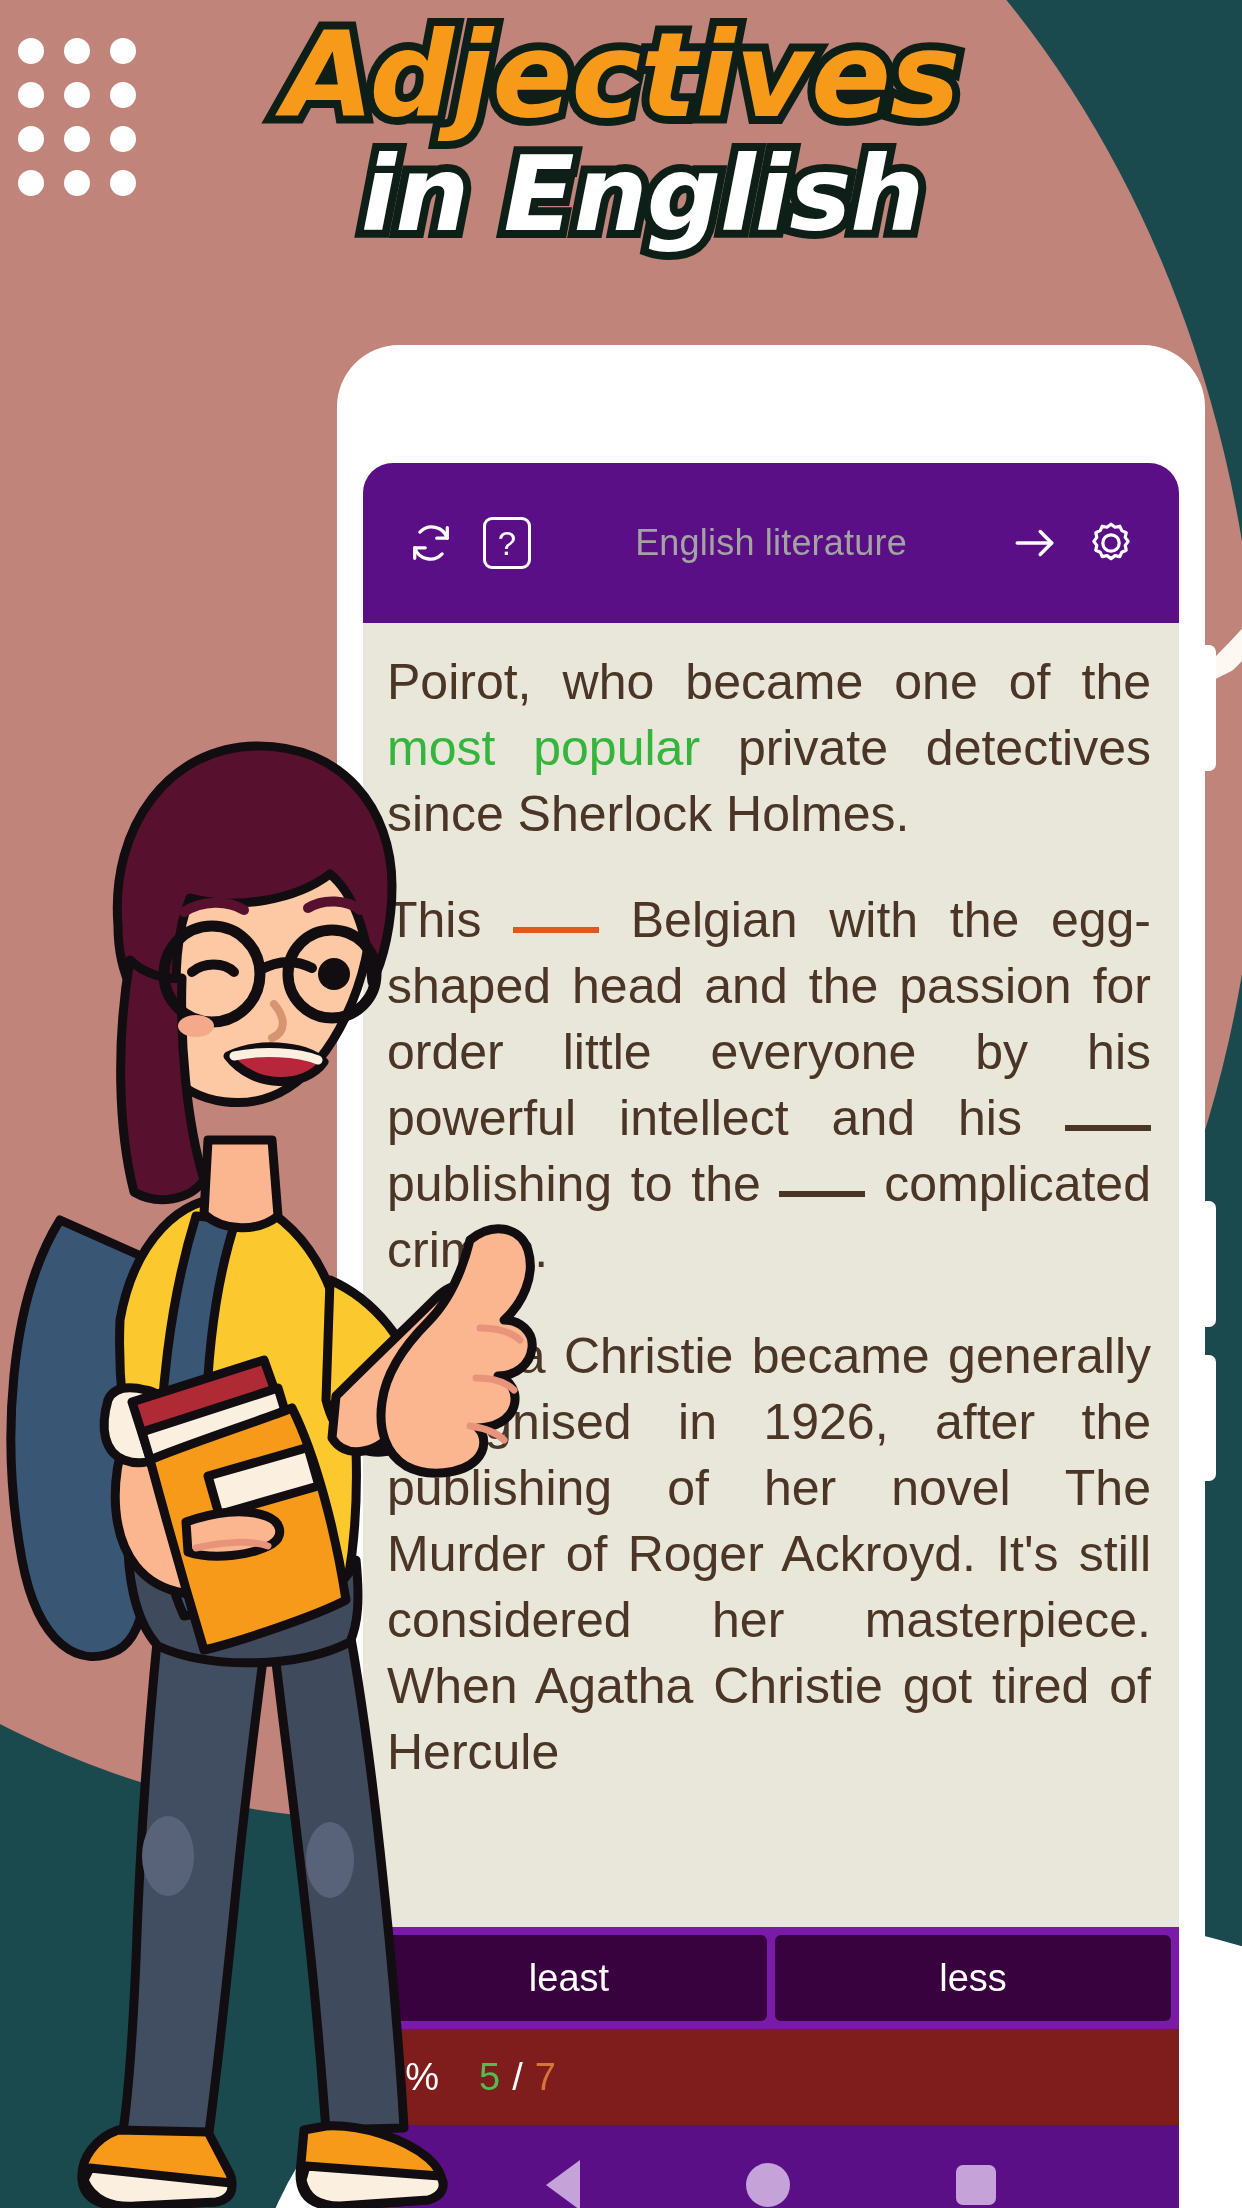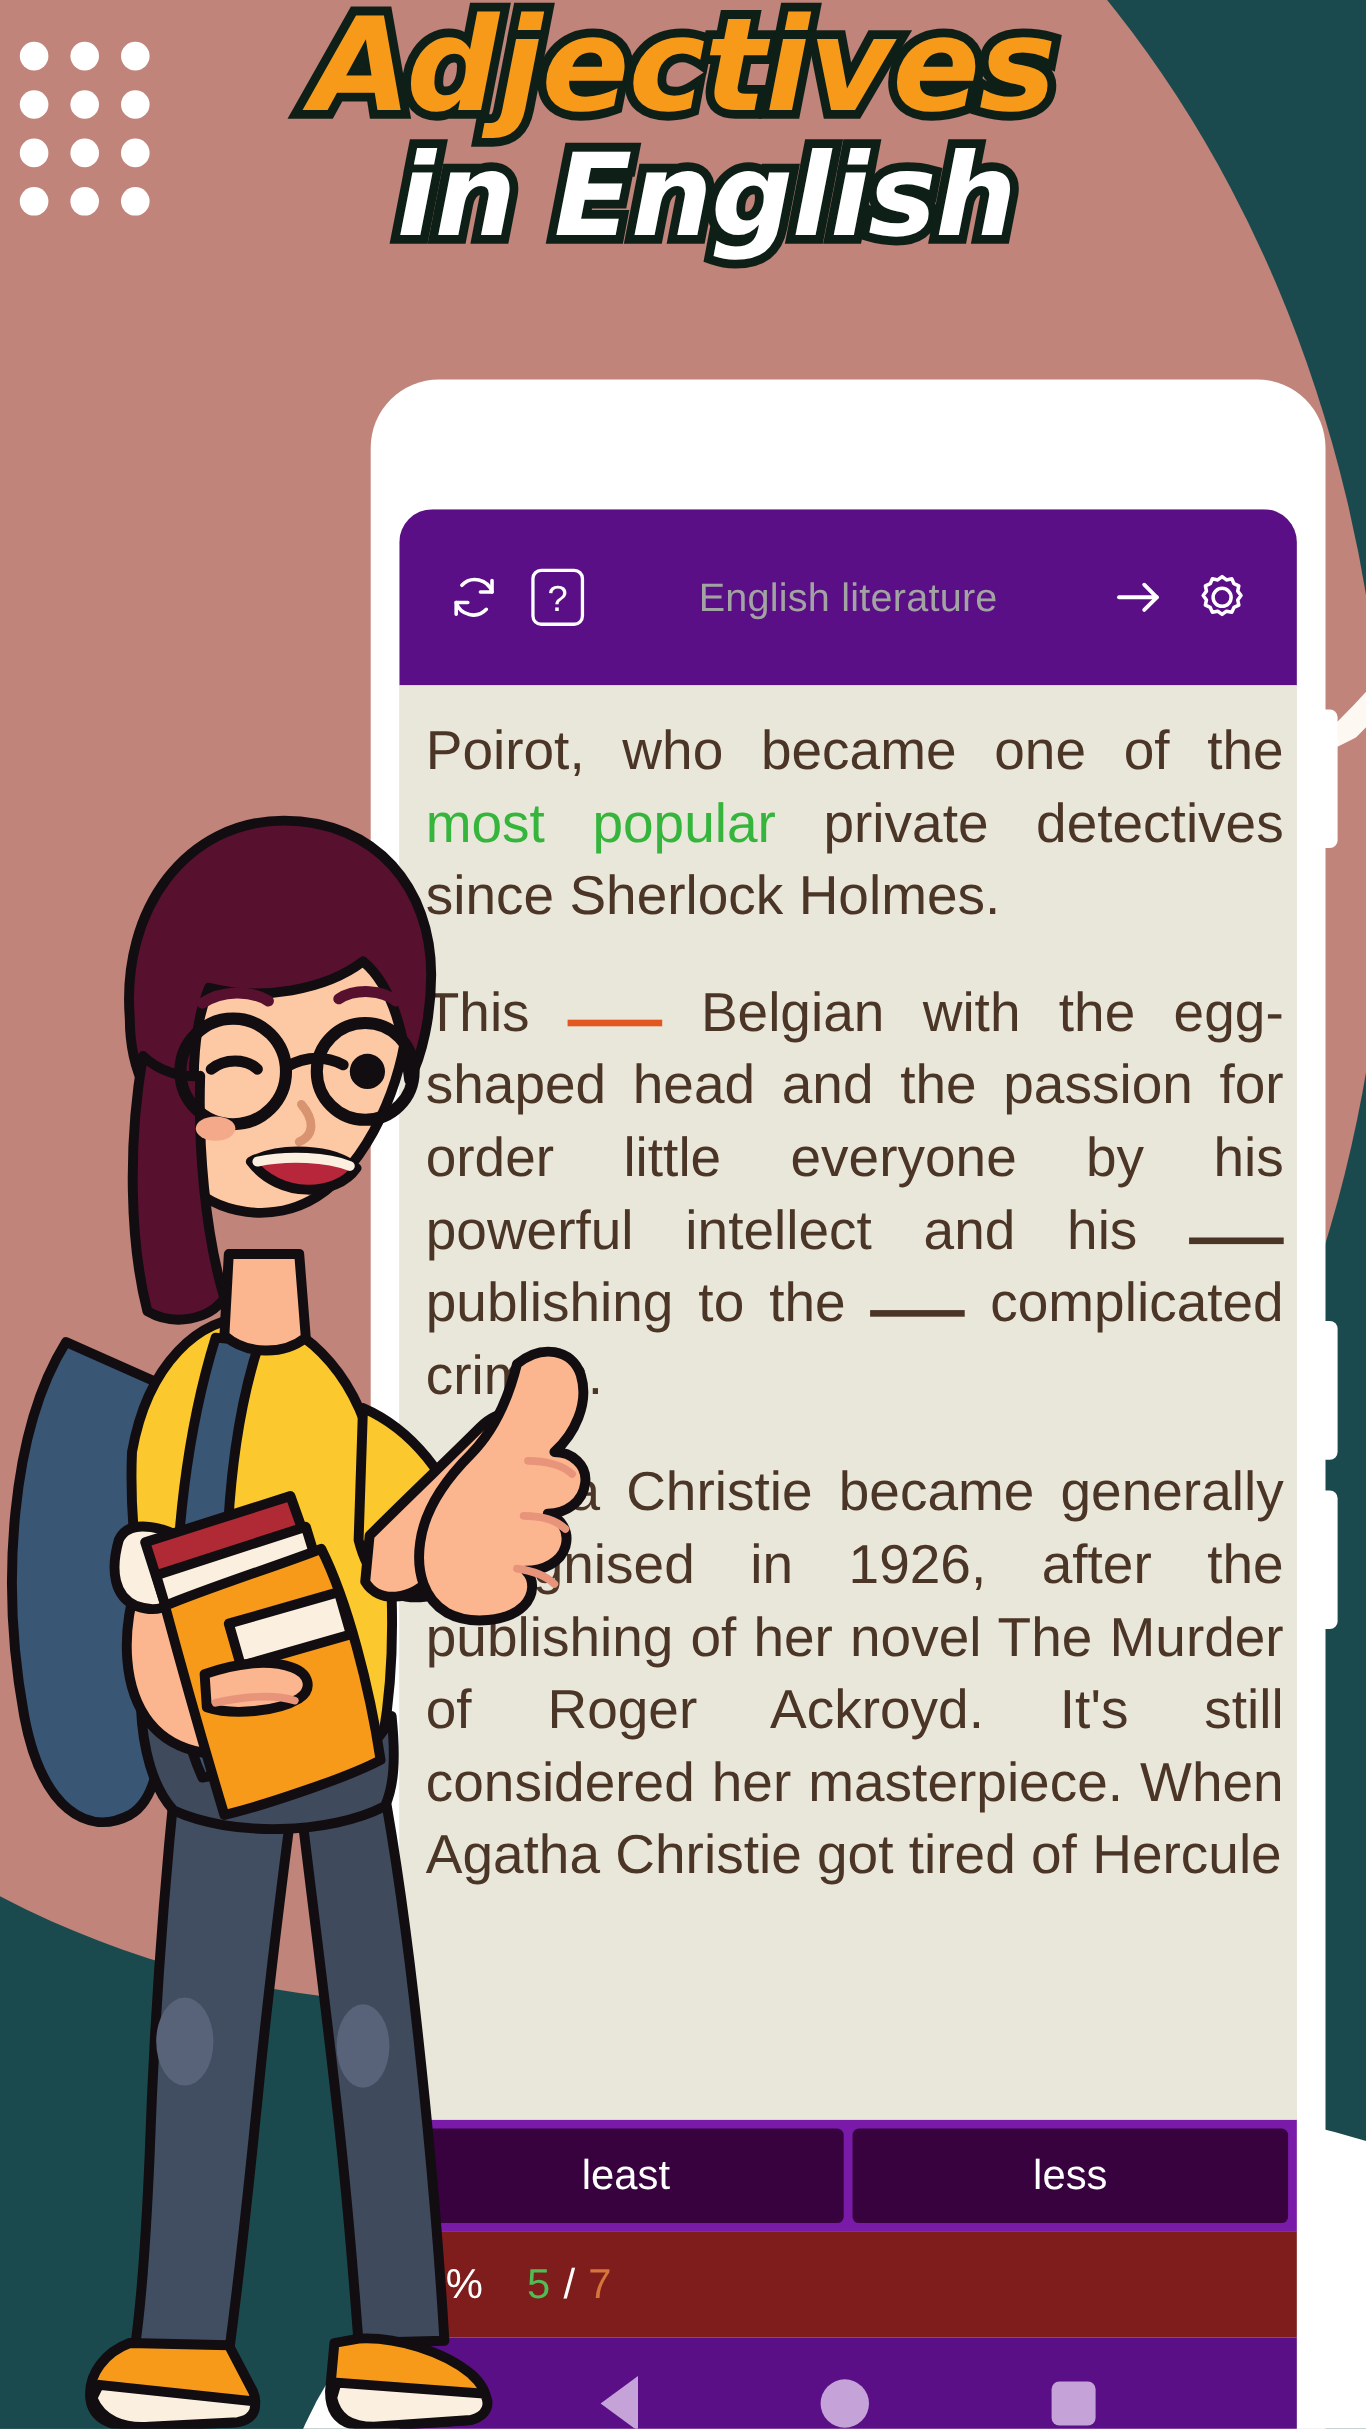--- a/index.html
+++ b/index.html
@@ -40,21 +40,21 @@
   
   .dot-grid {
     position:absolute; left:18px; top:38px;
     display:grid;
     grid-template-columns:repeat(3, 46px);
     grid-template-rows:repeat(4, 44px);
   }
   .dot-grid i { width:26px; height:26px; background:#ffffff; border-radius:50%; display:block; }
 
   
-  .headline { position:absolute; left:0; top:2px; width:1242px; text-align:center; pointer-events:none; }
+  .headline { position:absolute; left:0; top:18px; width:1242px; text-align:center; pointer-events:none; }
   .hl-line {
     font-family:"DejaVu Sans", sans-serif;
     font-weight:bold; font-style:italic;
     letter-spacing:-1px;
     line-height:0.98;
     -webkit-text-stroke:16px #0d1f17;
     paint-order:stroke fill;
   }
   .hl-1 { font-size:118px; color:#f79a1a; display:block; }
   .hl-2 { font-size:104px; color:#ffffff; display:block; margin-top:10px;margin-left:42px; }
@@ -110,21 +110,21 @@
     border-radius:9px;
     display:flex; align-items:center; justify-content:center;
     font-size:33px; color:#ffffff; line-height:1;
     font-family:"Liberation Sans", sans-serif;
   }
 
   
   .content {
     flex:1 1 auto;
     background:#e9e6da;
-    padding:26px 12px 0 24px;
+    padding:26px 28px 0 24px;
     overflow:hidden;
     position:relative;
   }
   .para {
     color:#4a3526;
     font-family:"Liberation Sans", sans-serif;
     font-size:50px;
     line-height:1.32;
     text-align:justify;
     margin-bottom:40px;

